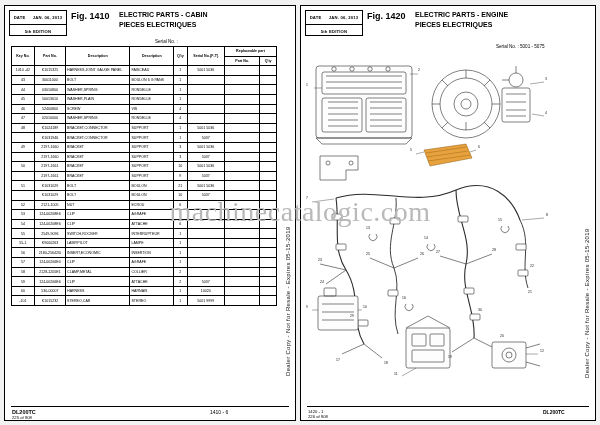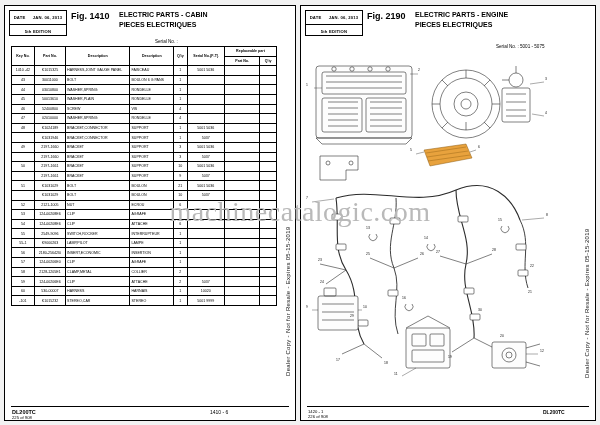--- a/index.html
+++ b/index.html
@@ -410,21 +410,21 @@
     <div class="hdr">
       <div class="hdr-datebox">
         <div class="r">
           <span class="c">DATE</span>
           <span class="c">JAN. 06, 2013</span>
         </div>
         <div class="r">
           <span class="c">5th EDITION</span>
         </div>
       </div>
-      <div class="hdr-fig">Fig. 2190</div>
+      <div class="hdr-fig">Fig. 1420</div>
       <div class="hdr-title">
         <div>ELECTRIC PARTS - ENGINE</div>
         <div class="l2">PIECES ELECTRIQUES</div>
       </div>
     </div>
 
     <div class="serialline" style="left:195px;top:38px;">Serial No. :   5001 - 5075</div>
 
     <div class="vert" style="left:283px;top:372px;">Dealer Copy - Not for Resale - Expires 05-15-2019</div>
 

